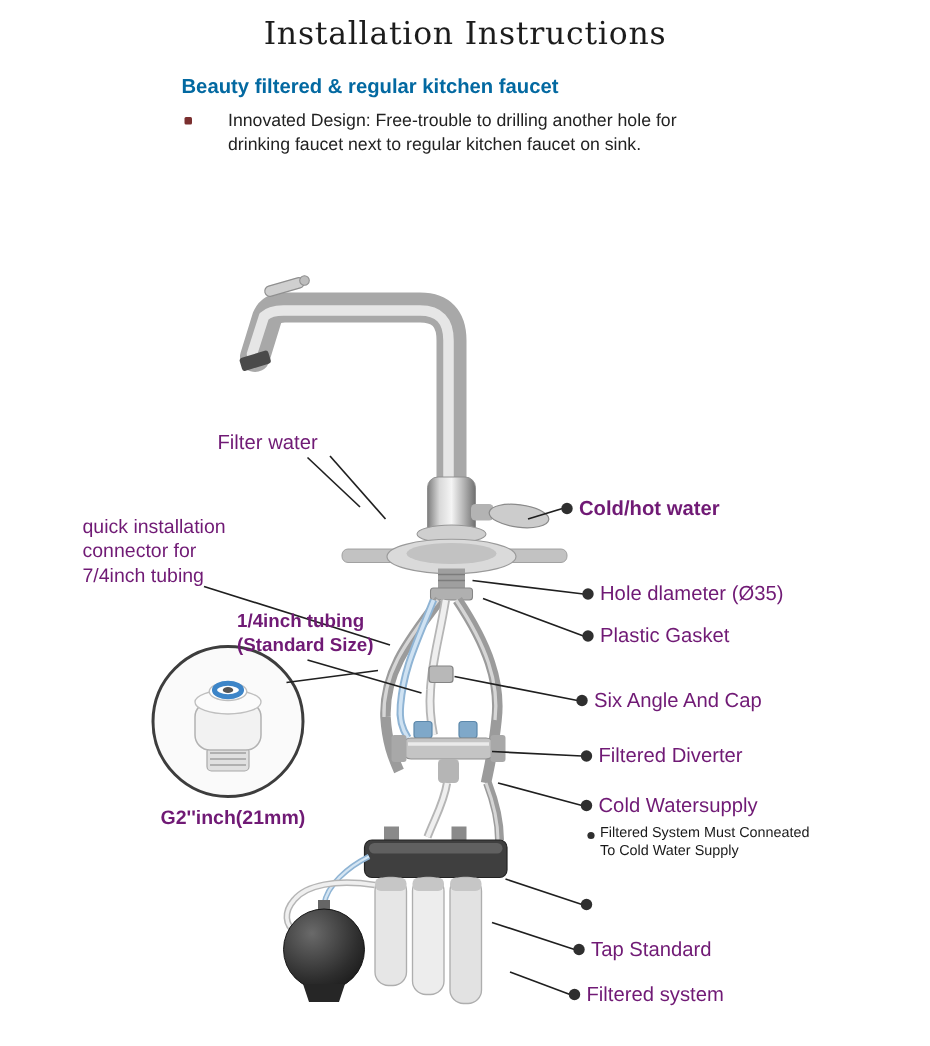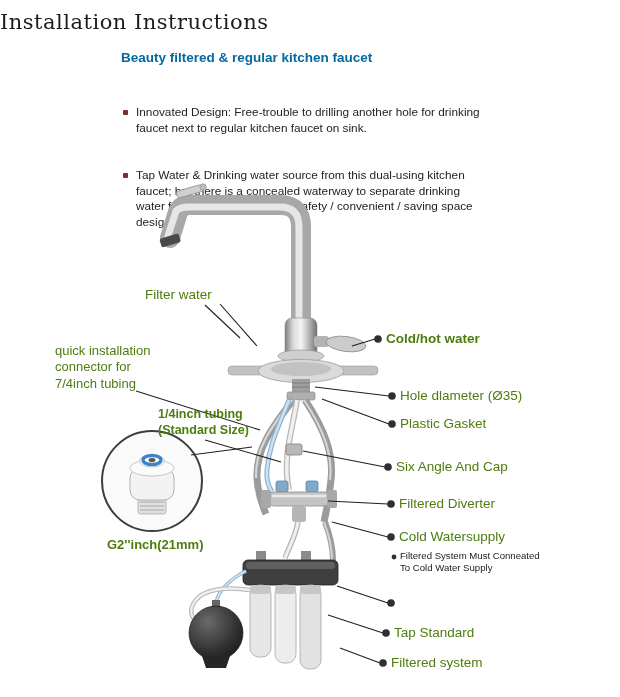--- a/index.html
+++ b/index.html
@@ -2,54 +2,50 @@
 <html><head>
 <meta charset="utf-8">
 <style>
   html,body{margin:0;padding:0;}
   body{
     width:620px;height:697px;background:#ffffff;overflow:hidden;position:relative;
     font-family:"Liberation Sans", sans-serif;color:#1a1a1a;
   }
   .page{position:absolute;inset:0;}
   .title{
-    position:absolute;left:0;top:10px;width:620px;text-align:left;
+    position:absolute;left:0;top:10px;width:620px;text-align:center;
     font-family:"DejaVu Serif","Liberation Serif",serif;
     font-size:21px;font-weight:500;letter-spacing:.5px;color:#1c1c1c;margin:0;
   }
   .heading{
     position:absolute;left:121px;top:50px;margin:0;
     font-size:13.5px;font-weight:bold;color:#0369a1;
   }
   .bullets{position:absolute;left:123px;top:73px;width:360px;}
-  .bullet-item{display:flex;gap:8px;margin-bottom:3px;font-size:11.8px;line-height:1.32;color:#222;margin-top:32px;}
+  .bullet-item{display:flex;gap:24px;margin-bottom:3px;font-size:11.8px;line-height:1.32;color:#222;}
   .bullet-sq{flex:0 0 5px;width:5px;height:5px;margin-top:5px;background:#7a2f2f;border-radius:1px;}
   .diagram{position:absolute;inset:0;}
   .diagram svg{position:absolute;left:0;top:0;}
-  .lbl{position:absolute;font-size:13.5px;line-height:1.25;color:#4d7c0f;white-space:pre-line;}
+  .lbl{position:absolute;font-size:13.5px;line-height:1.25;color:#701a75;white-space:pre-line;}
   .lbl.small{font-size:9.6px;line-height:1.3;color:#1a1a1a;}
   .lbl.bold{font-weight:bold;font-size:12.5px;}
   .lbl.semibold{font-weight:bold;font-size:13px;}
 </style>
 </head>
 <body>
 
 <div class="page">
 
   <h1 class="title">Installation Instructions</h1>
   <h2 class="heading">Beauty filtered &amp; regular kitchen faucet</h2>
 
   <div class="bullets">
     <div class="bullet-item">
       <span class="bullet-sq"></span>
       <span>Innovated Design: Free-trouble to drilling another hole for drinking faucet next to regular kitchen faucet on sink.</span>
-    </div>
-    <div class="bullet-item">
-      <span class="bullet-sq"></span>
-      <span>Tap Water &amp; Drinking water source from this dual-using kitchen faucet; but there is a concealed waterway to separate drinking water from spout. it's absolute safety / convenient / saving space design.</span>
     </div>
   </div>
 
   <div class="diagram">
 
     <svg width="620" height="697" viewBox="0 0 620 697">
       <defs>
         <linearGradient id="chrX" x1="0" y1="0" x2="1" y2="0">
           <stop offset="0" stop-color="#7d7d7d"></stop>
           <stop offset="0.25" stop-color="#d9d9d9"></stop>

